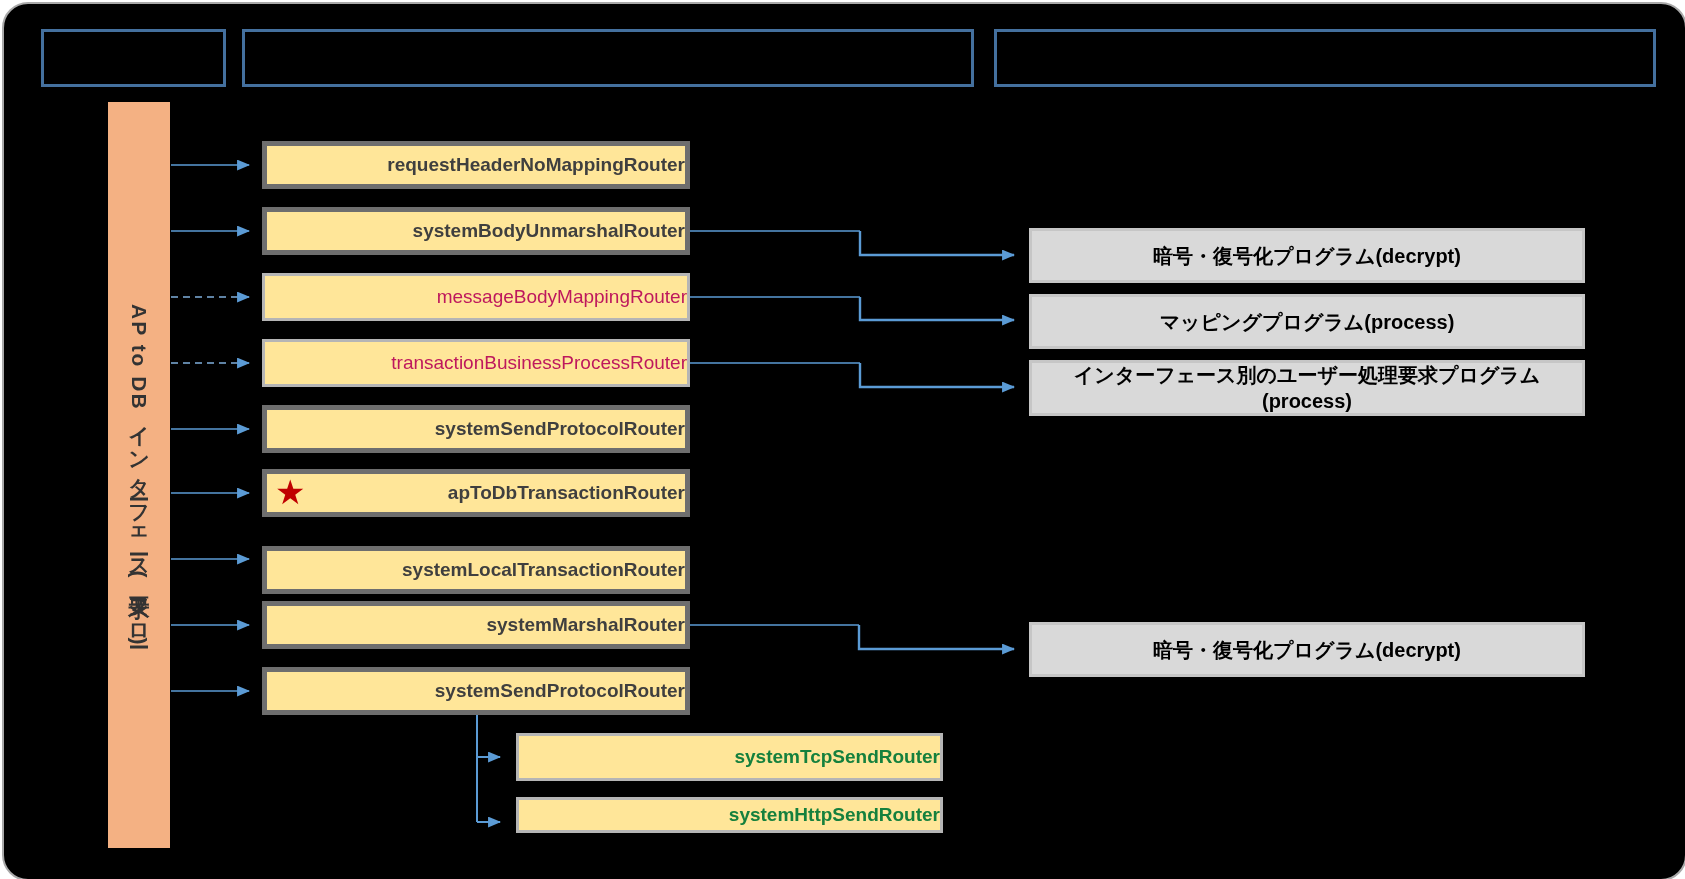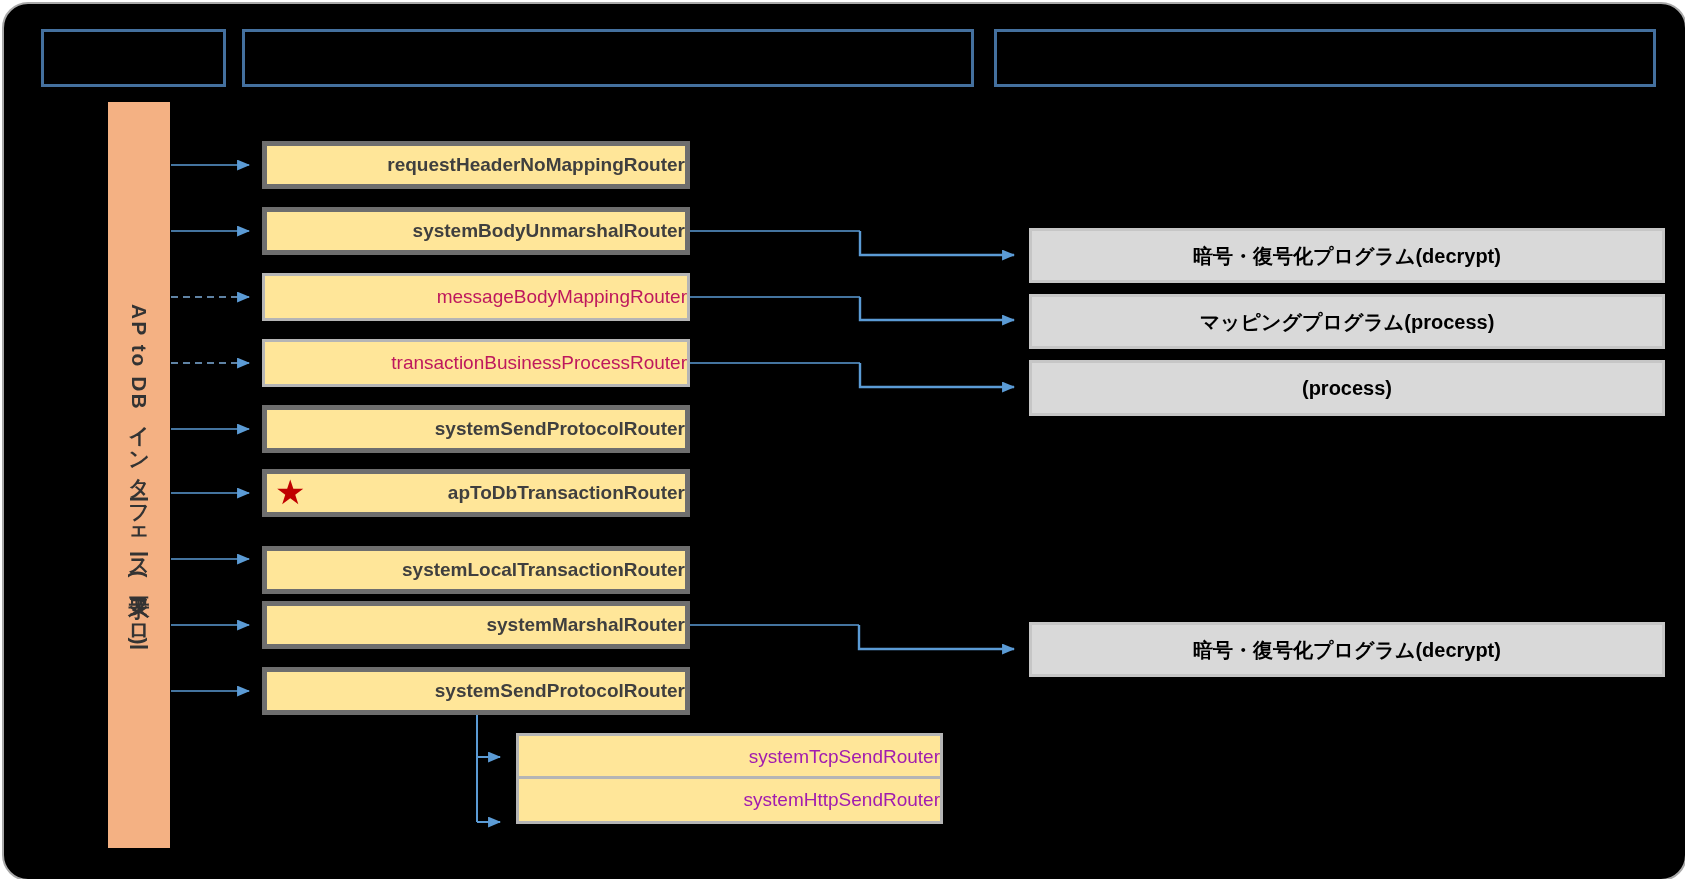--- a/index.html
+++ b/index.html
@@ -22,28 +22,28 @@
     font-size:21px;font-weight:bold;color:#333333;letter-spacing:2px;white-space:nowrap;
   }
 
   .router{
     position:absolute;left:258px;width:428px;height:48px;box-sizing:border-box;
     background:#FFE699;display:flex;align-items:center;justify-content:flex-end;
     font-size:19px;
   }
   .router.active{border:5px solid #6e6e6e;font-weight:bold;color:#3f3f3f;}
   .router.inactive{border:3px solid #b5b5b5;font-weight:normal;color:#be185d;}
-  .router.sub{left:512px;width:427px;border:3px solid #b5b5b5;font-weight:normal;color:#a21caf;}
+  .router.sub{left:512px;width:427px;border:3px solid #b5b5b5;font-weight:bold;color:#15803d;}
   .star{
     position:absolute;left:8px;top:50%;transform:translateY(-54%);
     font-size:34px;color:#C00000;line-height:1;font-weight:normal;
   }
 
   .program{
-    position:absolute;left:1025px;width:636px;box-sizing:border-box;
+    position:absolute;left:1025px;width:556px;box-sizing:border-box;
     background:#D9D9D9;border:3px solid #c6c6c6;
     display:flex;flex-direction:column;align-items:center;justify-content:center;
     font-size:20px;font-weight:bold;color:#000000;line-height:1.3;text-align:center;
   }
 
   svg.wires{position:absolute;left:0;top:0;pointer-events:none;}
 </style>
 </head>
 <body>
 
@@ -117,30 +117,31 @@
   <div class="router active" style="top:597px">
     <span>systemMarshalRouter</span>
   </div>
   <div class="router active" style="top:663px">
     <span>systemSendProtocolRouter</span>
   </div>
 
   <div class="router sub" style="top:729px;height:48px">
     <span>systemTcpSendRouter</span>
   </div>
-  <div class="router sub" style="top:772px;height:48px">
+  <div class="router sub" style="top:793px;height:36px">
     <span>systemHttpSendRouter</span>
   </div>
 
   <div class="program" style="top:224px;height:55px">
     <span>暗号・復号化プログラム(decrypt)</span>
   </div>
   <div class="program" style="top:290px;height:55px">
     <span>マッピングプログラム(process)</span>
   </div>
   <div class="program" style="top:356px;height:56px">
+    <span>インターフェース別のユーザー処理要求プログラム</span>
     <span>(process)</span>
   </div>
   <div class="program" style="top:618px;height:55px">
     <span>暗号・復号化プログラム(decrypt)</span>
   </div>
 
 </div>
 
 </body></html>

